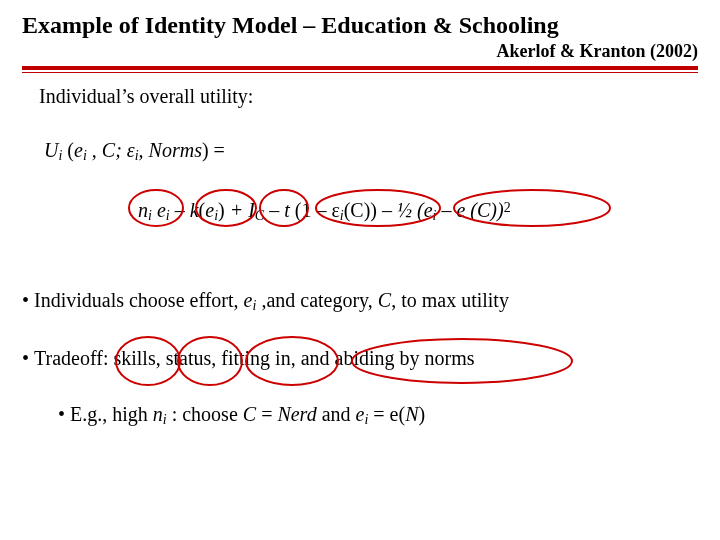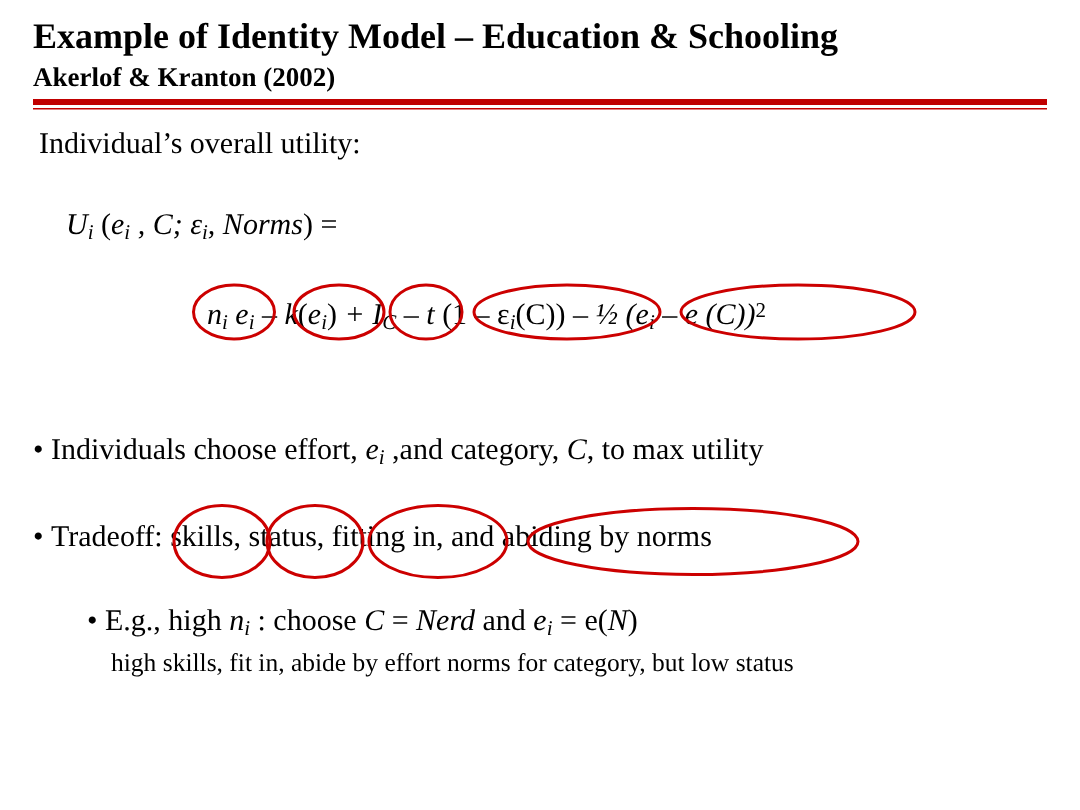--- a/index.html
+++ b/index.html
@@ -22,20 +22,21 @@
   }
   .title {
     font-size: 24px;
     font-weight: bold;
     margin: 0;
   }
   .subtitle {
     font-size: 18px;
     font-weight: bold;
     margin: 2px 0 4px 0;
+    text-align: right;
   }
   .rule-thick {
     border: none;
     border-top: 4px solid #c00000;
     margin: 0;
   }
   .rule-thin {
     border: none;
     border-top: 1px solid #c00000;
     margin: 2px 0 0 0;
@@ -100,21 +101,21 @@
 <body>
 
 <div class="slide">
 
   <div class="title">Example of Identity Model – Education &amp; Schooling</div>
   <div class="subtitle">Akerlof &amp; Kranton (2002)</div>
   <hr class="rule-thick">
   <hr class="rule-thin">
 
   <div class="body">
-    <div style="margin-top:10px; margin-left:4px;">Individual’s overall utility:</div>
+    <div style="margin-top:10px; margin-left:17px;">Individual’s overall utility:</div>
 
     <div class="formula-wrap">
       <div class="ufn">
         <span>U</span><span class="sub">i</span><span class="upright"> (</span><span>e</span><span class="sub">i</span><span> , C; ε</span><span class="sub">i</span><span>, Norms</span><span class="upright">) =</span>
       </div>
 
       <div class="formula">
         <span>n</span><span class="sub">i</span><span> e</span><span class="sub">i</span><span> – k</span><span class="upright">(</span><span>e</span><span class="sub">i</span><span class="upright">)</span><span> + I</span><span class="sub">C</span><span> – t </span><span class="upright">(1 – ε</span><span class="sub">i</span><span class="upright">(C))</span><span> – ½ (</span><span>e</span><span class="sub">i</span><span> – e (C))</span><span class="sup upright">2</span>
       </div>
 
@@ -143,17 +144,16 @@
             <ellipse cx="194" cy="30" rx="32" ry="24"></ellipse>
             <ellipse cx="276" cy="30" rx="46" ry="24"></ellipse>
             <ellipse cx="446" cy="30" rx="110" ry="22"></ellipse>
           </g>
         </svg>
       </div>
 
       <div class="sub-bullet">
         <span>• </span><span>E.g., high </span><span class="i">n</span><span class="sub i">i</span><span> : choose </span><span class="i">C</span><span> = </span><span class="i">Nerd</span><span> and </span><span class="i">e</span><span class="sub i">i</span><span>  = e(</span><span class="i">N</span><span>)</span>
       </div>
-      <div class="sub-note">high skills, fit in, abide by effort norms for category, but low status</div>
 
     </div>
   </div>
 </div>
 
 </body></html>

